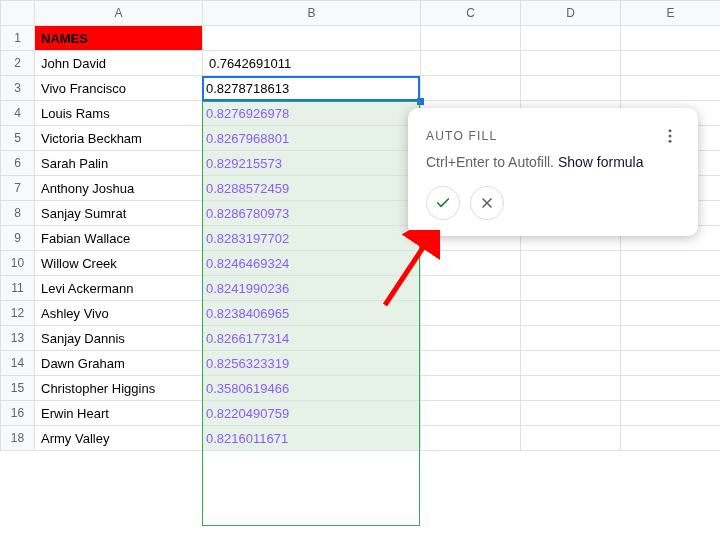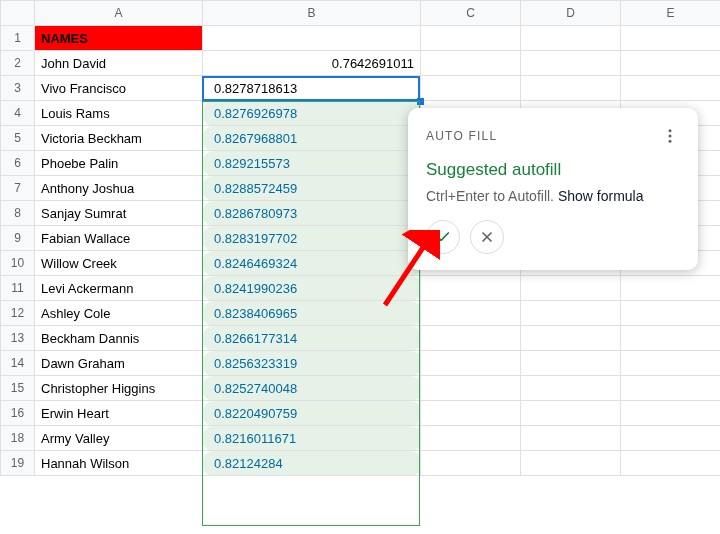--- a/index.html
+++ b/index.html
@@ -8,24 +8,24 @@
   table { border-collapse: collapse; table-layout: fixed; width: 720px; }
   th, td { border: 1px solid #e0e0e0; height: 25px; padding: 0 6px; white-space: nowrap; overflow: hidden; text-overflow: clip; vertical-align: middle; }
   th { background: #f8f9fa; color: #5f6368; font-weight: normal; text-align: center; font-size: 12px; }
   .rowhead { background: #f8f9fa; color: #5f6368; text-align: center; font-size: 12px; width: 34px; }
   .colA { width: 168px; }
   .colB { width: 218px; }
   .colC { width: 100px; }
   .colD { width: 100px; }
   .colE { width: 100px; }
   .hdr-red { background: #ff0000; color: #000000; font-weight: bold; }
-  .b-top-val { text-align: right; }
+  .b-top-val { }
   .sel-cell { background: #fff; }
-  .autofill-range { background: #e6f2e8; color: #0369a1; }
-  .af-num { text-align: left; padding-left: 11px; border-radius: 10px; }
+  .autofill-range { background: #e6f2e8; color: #8b5cf6; }
+  .af-num { text-align: left; padding-left: 3px; }
   
   .sel-box { position: absolute; left: 202px; top: 76px; width: 218px; height: 25px; border: 2px solid #1a73e8; pointer-events: none; }
   .sel-handle { position: absolute; left: 417px; top: 98px; width: 7px; height: 7px; background: #1a73e8; pointer-events: none; }
   .range-box { position: absolute; left: 202px; top: 101px; width: 218px; height: 425px; border: 1px solid #34a853; pointer-events: none; }
   
   .popup { position: absolute; left: 408px; top: 108px; width: 290px; background: #fff; border-radius: 10px; box-shadow: 0 2px 12px rgba(0,0,0,0.25); padding: 18px 18px 16px 18px; }
   .popup .title-row { display: flex; justify-content: space-between; align-items: center; }
   .popup .title { color: #5f6368; font-size: 12px; letter-spacing: 1.2px; font-weight: 500; }
   .popup .more { width: 20px; height: 20px; display:flex; align-items:center; justify-content:center; cursor:pointer; }
   .popup .suggest { color: #188038; font-size: 17px; margin-top: 14px; font-weight: 400; }
@@ -94,21 +94,21 @@
   <tr>
     <td class="rowhead">5</td>
     <td>Victoria Beckham</td>
     <td class="autofill-range af-num">0.8267968801</td>
     <td></td>
           <td></td>
           <td></td>
   </tr>
   <tr>
     <td class="rowhead">6</td>
-    <td>Phoebe Palin</td>
+    <td>Sarah Palin</td>
     <td class="autofill-range af-num">0.829215573</td>
     <td></td>
           <td></td>
           <td></td>
   </tr>
   <tr>
     <td class="rowhead">7</td>
     <td>Anthony Joshua</td>
     <td class="autofill-range af-num">0.8288572459</td>
     <td></td>
@@ -142,70 +142,62 @@
   <tr>
     <td class="rowhead">11</td>
     <td>Levi Ackermann</td>
     <td class="autofill-range af-num">0.8241990236</td>
     <td></td>
           <td></td>
           <td></td>
   </tr>
   <tr>
     <td class="rowhead">12</td>
-    <td>Ashley Cole</td>
+    <td>Ashley Vivo</td>
     <td class="autofill-range af-num">0.8238406965</td>
     <td></td>
           <td></td>
           <td></td>
   </tr>
   <tr>
     <td class="rowhead">13</td>
-    <td>Beckham Dannis</td>
+    <td>Sanjay Dannis</td>
     <td class="autofill-range af-num">0.8266177314</td>
     <td></td>
           <td></td>
           <td></td>
   </tr>
   <tr>
     <td class="rowhead">14</td>
     <td>Dawn Graham</td>
     <td class="autofill-range af-num">0.8256323319</td>
     <td></td>
           <td></td>
           <td></td>
   </tr>
   <tr>
     <td class="rowhead">15</td>
     <td>Christopher Higgins</td>
-    <td class="autofill-range af-num">0.8252740048</td>
+    <td class="autofill-range af-num">0.3580619466</td>
     <td></td>
           <td></td>
           <td></td>
   </tr>
   <tr>
     <td class="rowhead">16</td>
     <td>Erwin Heart</td>
     <td class="autofill-range af-num">0.8220490759</td>
     <td></td>
           <td></td>
           <td></td>
   </tr>
   <tr>
     <td class="rowhead">18</td>
     <td>Army Valley</td>
     <td class="autofill-range af-num">0.8216011671</td>
-    <td></td>
-          <td></td>
-          <td></td>
-  </tr>
-  <tr>
-    <td class="rowhead">19</td>
-    <td>Hannah Wilson</td>
-    <td class="autofill-range af-num">0.82124284</td>
     <td></td>
           <td></td>
           <td></td>
   </tr>
 </tbody>
     </table>
 
 <div class="sel-box"></div>
 <div class="sel-handle"></div>
 <div class="range-box"></div>
@@ -214,21 +206,20 @@
   <div class="title-row">
     <div class="title">AUTO FILL</div>
     <div class="more">
       <svg viewBox="0 0 24 24" width="18" height="18" fill="#5f6368">
             <circle cx="12" cy="5" r="2"></circle>
             <circle cx="12" cy="12" r="2"></circle>
             <circle cx="12" cy="19" r="2"></circle>
           </svg>
     </div>
   </div>
-  <div class="suggest">Suggested autofill</div>
   <div class="hint">
     <span>Ctrl+Enter to Autofill. </span><a href="#">Show formula</a>
   </div>
   <div class="actions">
     <div class="circ-btn">
       <svg viewBox="0 0 24 24" fill="none" stroke="#188038" stroke-width="2.5" stroke-linecap="round" stroke-linejoin="round">
             <polyline points="4 12 9 17 20 6"></polyline>
           </svg>
     </div>
     <div class="circ-btn">

